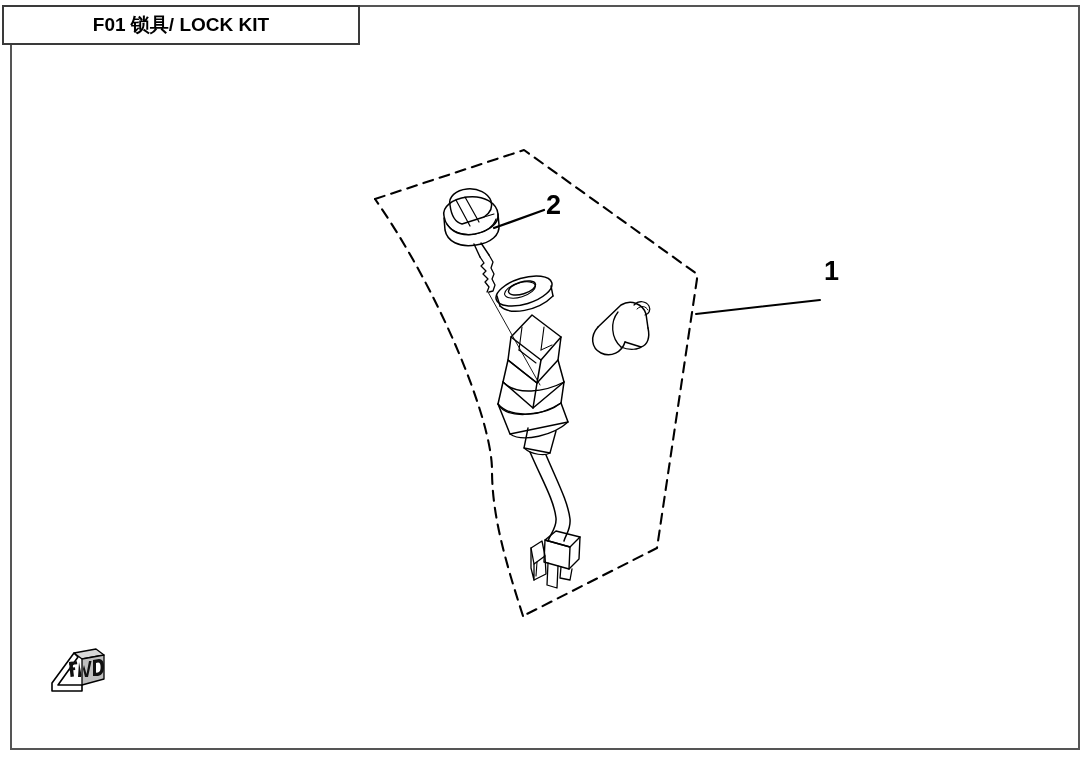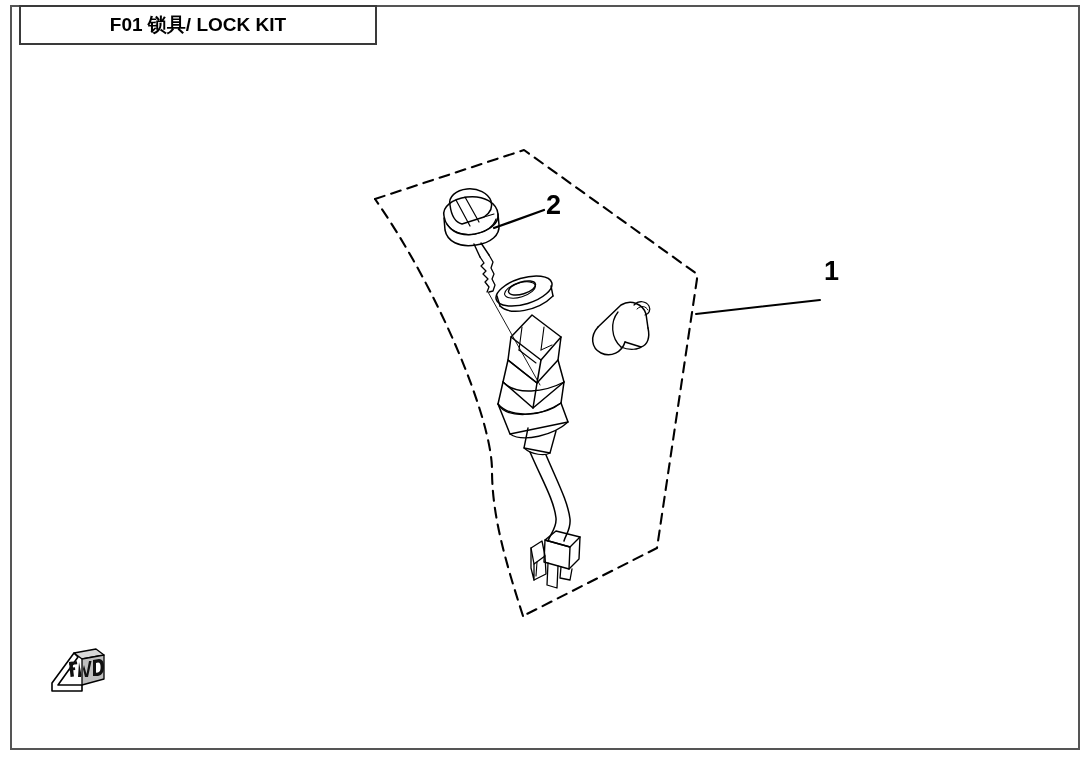--- a/index.html
+++ b/index.html
@@ -23,21 +23,21 @@
     left: 10px;
     top: 5px;
     width: 1070px;
     height: 745px;
     border: 2px solid #555555;
     box-sizing: border-box;
     background: #ffffff;
   }
   #title-box {
     position: absolute;
-    left: 19px;
+    left: 2px;
     top: 5px;
     width: 358px;
     height: 40px;
     border: 2px solid #3a3a3a;
     box-sizing: border-box;
     background: #ffffff;
     display: flex;
     align-items: center;
     justify-content: center;
     z-index: 5;

